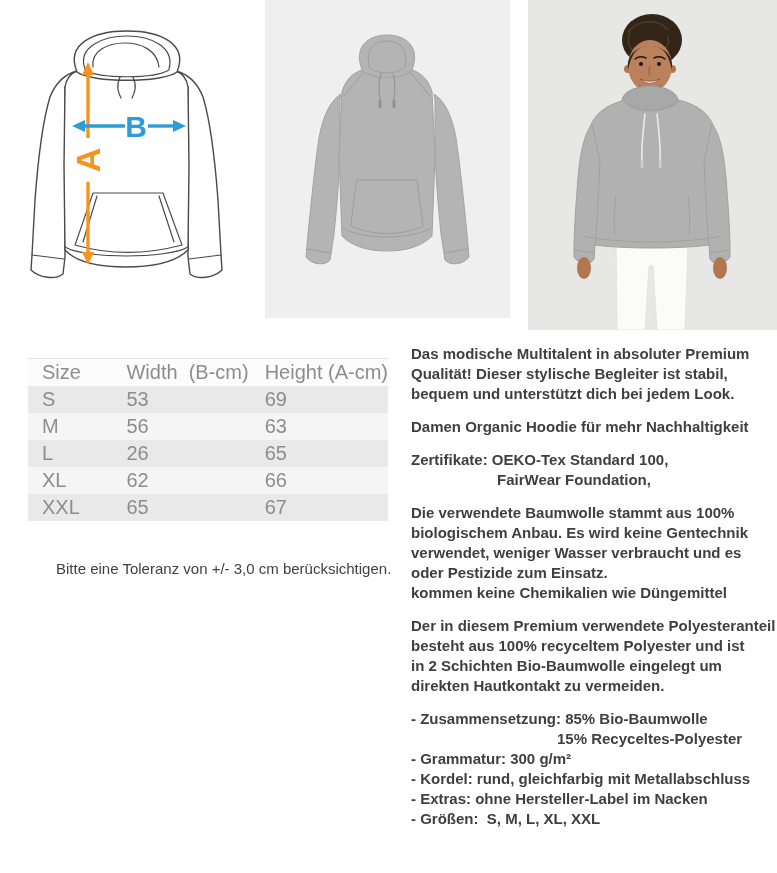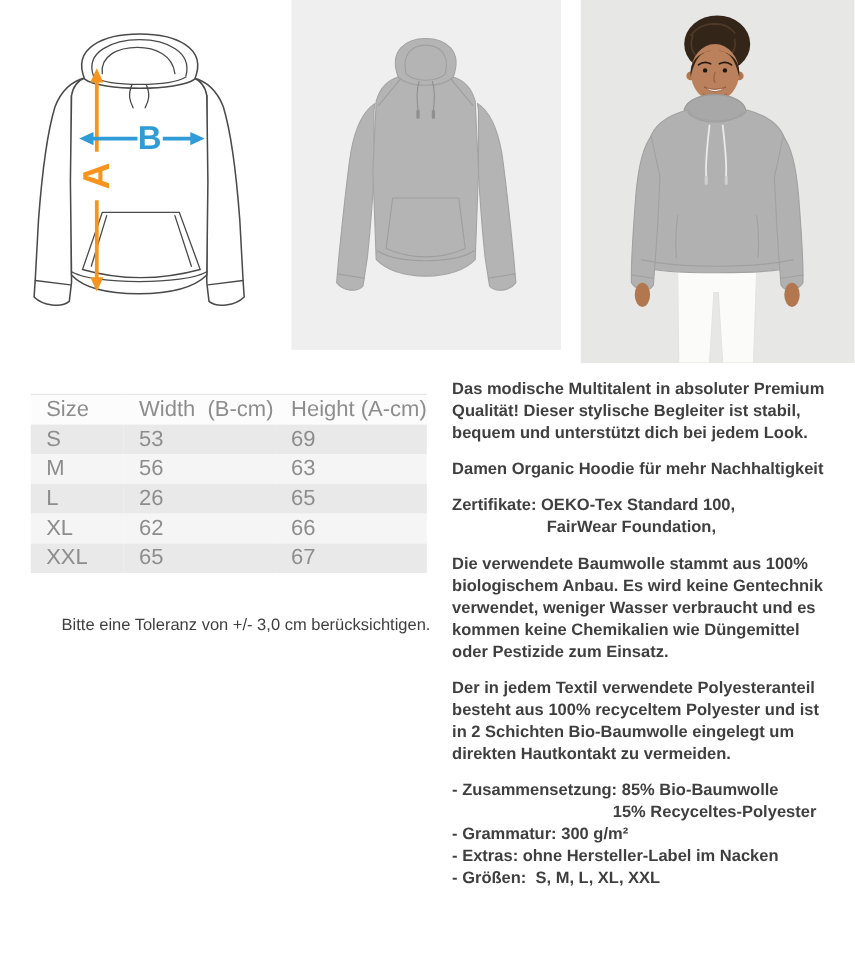--- a/index.html
+++ b/index.html
@@ -235,31 +235,32 @@
       <div class="line">Damen Organic Hoodie für mehr Nachhaltigkeit</div>
     </div>
     <div class="para">
       <div class="line">Zertifikate: OEKO-Tex Standard 100,</div>
       <div class="line indent-cert">FairWear Foundation,</div>
     </div>
     <div class="para">
       <div class="line">Die verwendete Baumwolle stammt aus 100%</div>
       <div class="line">biologischem Anbau. Es wird keine Gentechnik</div>
       <div class="line">verwendet, weniger Wasser verbraucht und es</div>
+      <div class="line">oder Pestizide zum Einsatz.</div>
       <div class="line">kommen keine Chemikalien wie Düngemittel</div>
-      <div class="line">oder Pestizide zum Einsatz.</div>
-    </div>
-    <div class="para">
-      <div class="line">Der in jedem Textil verwendete Polyesteranteil</div>
+    </div>
+    <div class="para">
+      <div class="line">Der in diesem Premium verwendete Polyesteranteil</div>
       <div class="line">besteht aus 100% recyceltem Polyester und ist</div>
       <div class="line">in 2 Schichten Bio-Baumwolle eingelegt um</div>
       <div class="line">direkten Hautkontakt zu vermeiden.</div>
     </div>
     <div class="para">
       <div class="line">- Zusammensetzung: 85% Bio-Baumwolle</div>
       <div class="line indent-spec">15% Recyceltes-Polyester</div>
       <div class="line">- Grammatur: 300 g/m²</div>
+      <div class="line">- Kordel: rund, gleichfarbig mit Metallabschluss</div>
       <div class="line">- Extras: ohne Hersteller-Label im Nacken</div>
       <div class="line">- Größen:  S, M, L, XL, XXL</div>
     </div>
   </div>
 
 </div>
 
 </body></html>

